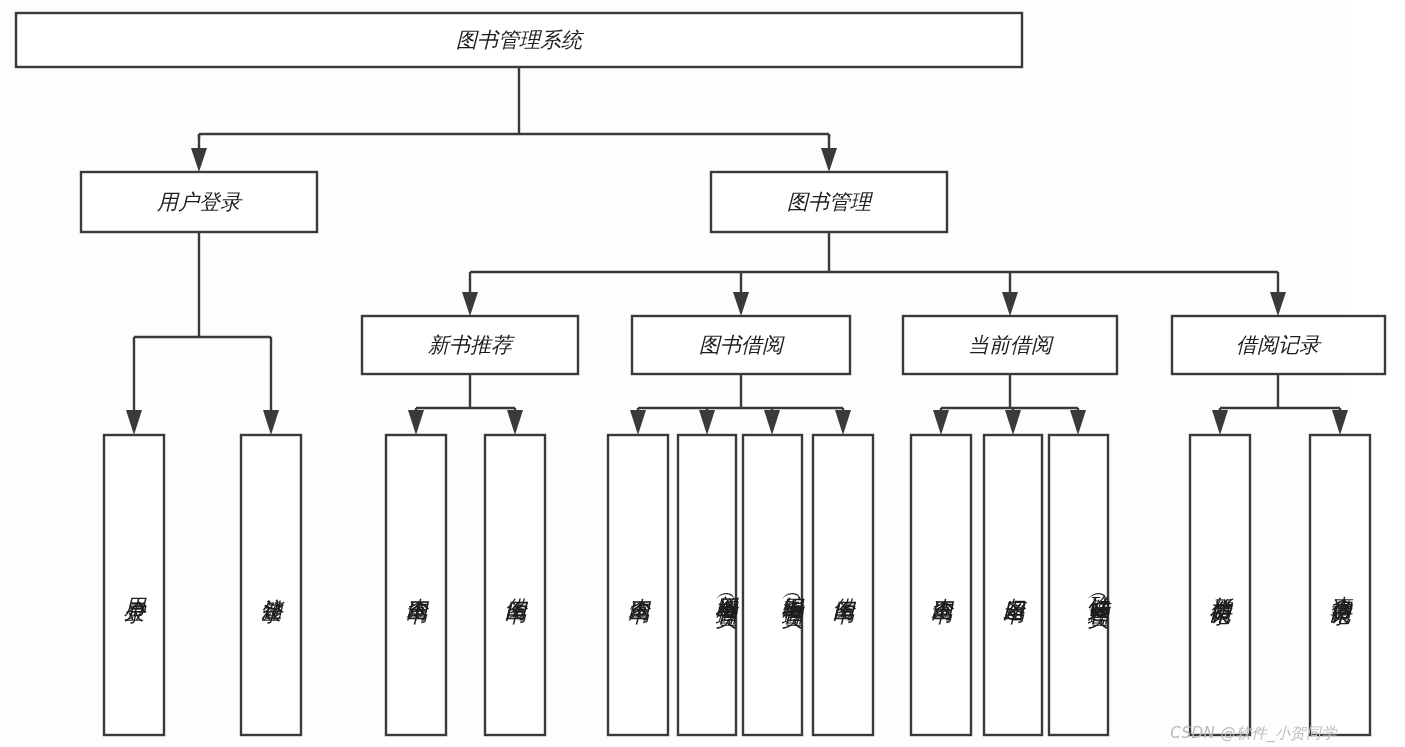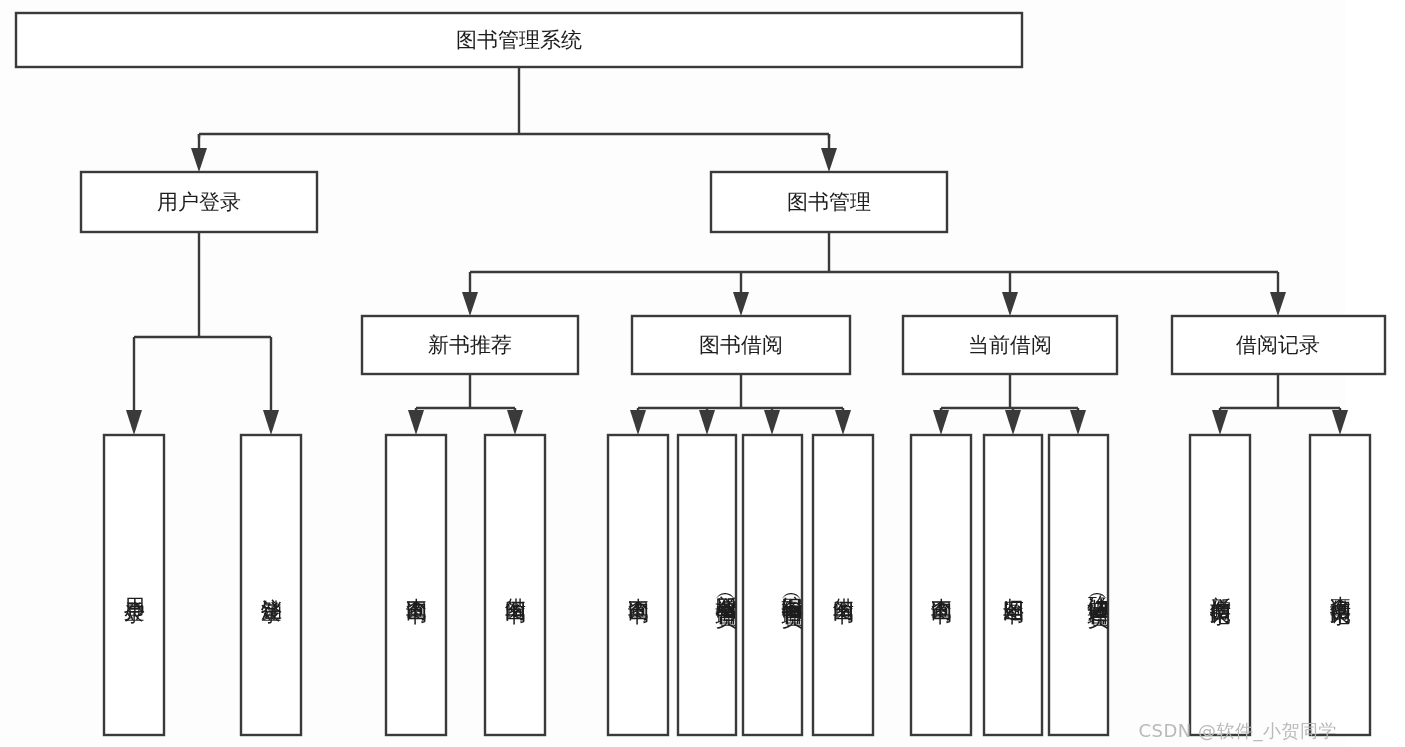--- a/index.html
+++ b/index.html
@@ -11,20 +11,21 @@
     width: 1405px;
     height: 747px;
     font-family: "DejaVu Sans", "Liberation Sans", sans-serif;
     overflow: hidden;
   }
   #diagram-root {
     position: relative;
     width: 1345px;
     height: 747px;
     background: #fdfdfd;
+    font-style: italic;
   }
   svg.tree-canvas {
     position: absolute;
     top: 0;
     left: 0;
     width: 1405px;
     height: 747px;
   }
   .node-box {
     fill: #ffffff;
@@ -63,21 +64,21 @@
     pointer-events: none;
   }
   .leaf-label.centered {
     align-items: center;
   }
   .watermark {
     position: absolute;
     right: 8px;
     bottom: 4px;
     font-family: "DejaVu Sans", "Liberation Sans", sans-serif;
-    font-size: 18px;
+    font-size: 15px;
     color: #b9b9b9;
     letter-spacing: 0.5px;
     user-select: none;
   }
 </style>
 </head>
 <body>
 
 <div id="diagram-root">
 

